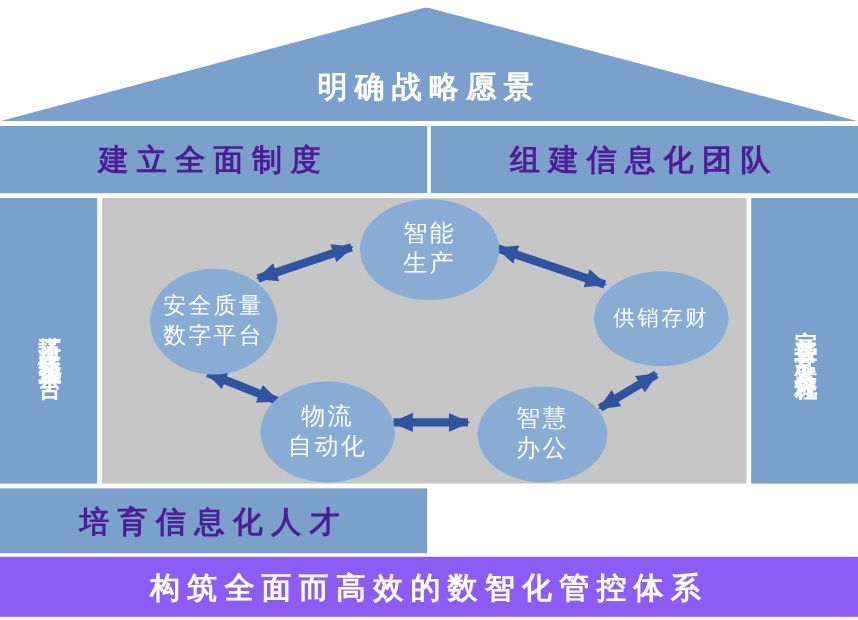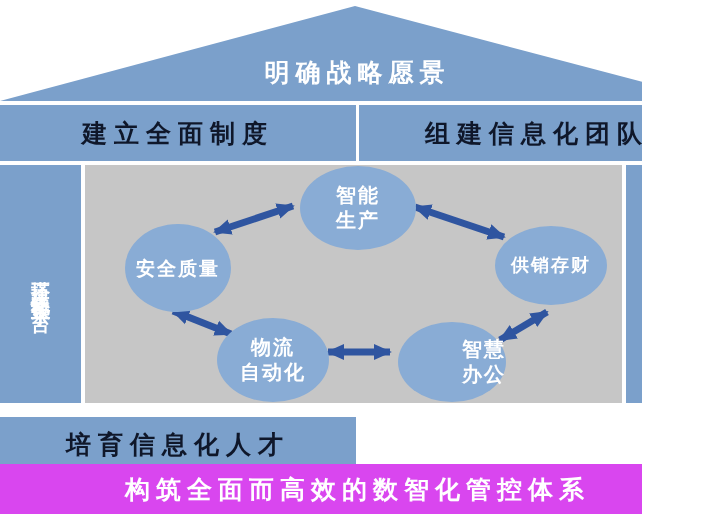--- a/index.html
+++ b/index.html
@@ -1,21 +1,21 @@
 <!DOCTYPE html>
 <html><head>
 <meta charset="utf-8">
 <style>
   * { margin: 0; padding: 0; box-sizing: border-box; }
   html, body { background: #ffffff; }
   body { font-family: "Liberation Sans", "DejaVu Sans", sans-serif; }
 
   .canvas {
     position: relative;
-    width: 642px;
+    width: 715px;
     height: 517px;
     background: #ffffff;
     overflow: hidden;
   }
 
   
   .roof {
     position: absolute;
     left: 0; top: 6px;
     width: 715px; height: 95px;
@@ -36,40 +36,40 @@
   
   .band {
     position: absolute;
     left: 0;
     width: 715px;
     display: flex;
     gap: 3px;
     background: #ffffff;
   }
   .band-1 { top: 105px; height: 56px; }
-  .band-2 { top: 417px; height: 54px; }
+  .band-2 { top: 407px; height: 54px; }
   .cell {
     background: #7BA0CB;
-    color: #0f172a;
+    color: #4c1d95;
     font-size: 25px;
     font-weight: bold;
     letter-spacing: 7px;
     display: flex;
     align-items: center;
     justify-content: center;
   }
   .cell-left  { width: 356px; }
   .cell-right { flex: 1; }
 
   
   .footer-bar {
     position: absolute;
     left: 0; top: 464px;
     width: 715px; height: 50px;
-    background: #d946ef;
+    background: #8b5cf6;
     color: #ffffff;
     font-size: 25px;
     font-weight: bold;
     letter-spacing: 6px;
     display: flex;
     align-items: center;
     justify-content: center;
   }
 
   
@@ -100,33 +100,33 @@
     left: 85px; top: 165px;
     width: 537px; height: 238px;
     background: #C6C6C6;
   }
 
   .node {
     position: absolute;
     background: #89ACD5;
     border-radius: 50%;
     color: #ffffff;
-    font-weight: bold;
+    font-weight: normal;
     display: flex;
     flex-direction: column;
     align-items: center;
     justify-content: center;
     text-align: center;
     line-height: 25px;
     font-size: 20px;
     letter-spacing: 2px;
   }
   .node-production { left: 300px; top: 166px; width: 116px; height: 84px; }
   .node-supply     { left: 495px; top: 226px; width: 112px; height: 79px; font-size: 18px; }
-  .node-office     { left: 398px; top: 322px; width: 108px; height: 80px; align-items: flex-end; }
+  .node-office     { left: 398px; top: 322px; width: 108px; height: 80px; }
   .node-logistics  { left: 217px; top: 318px; width: 112px; height: 84px; }
   .node-safety     { left: 125px; top: 224px; width: 106px; height: 88px; font-size: 19px; }
 
   .center-title {
     position: absolute;
     left: 240px; top: 269px;
     width: 246px;
     text-align: center;
     color: #4472C4;
     font-size: 22px;
@@ -189,20 +189,21 @@
   <div class="node node-office">
     <span>智慧</span>
     <span>办公</span>
   </div>
   <div class="node node-logistics">
     <span>物流</span>
     <span>自动化</span>
   </div>
   <div class="node node-safety">
     <span>安全质量</span>
+    <span>数字平台</span>
   </div>
 
 
   <div class="band band-2">
     <div class="cell cell-left">培育信息化人才</div>
   </div>
 
   <div class="footer-bar">构筑全面而高效的数智化管控体系</div>
 
 </div>

